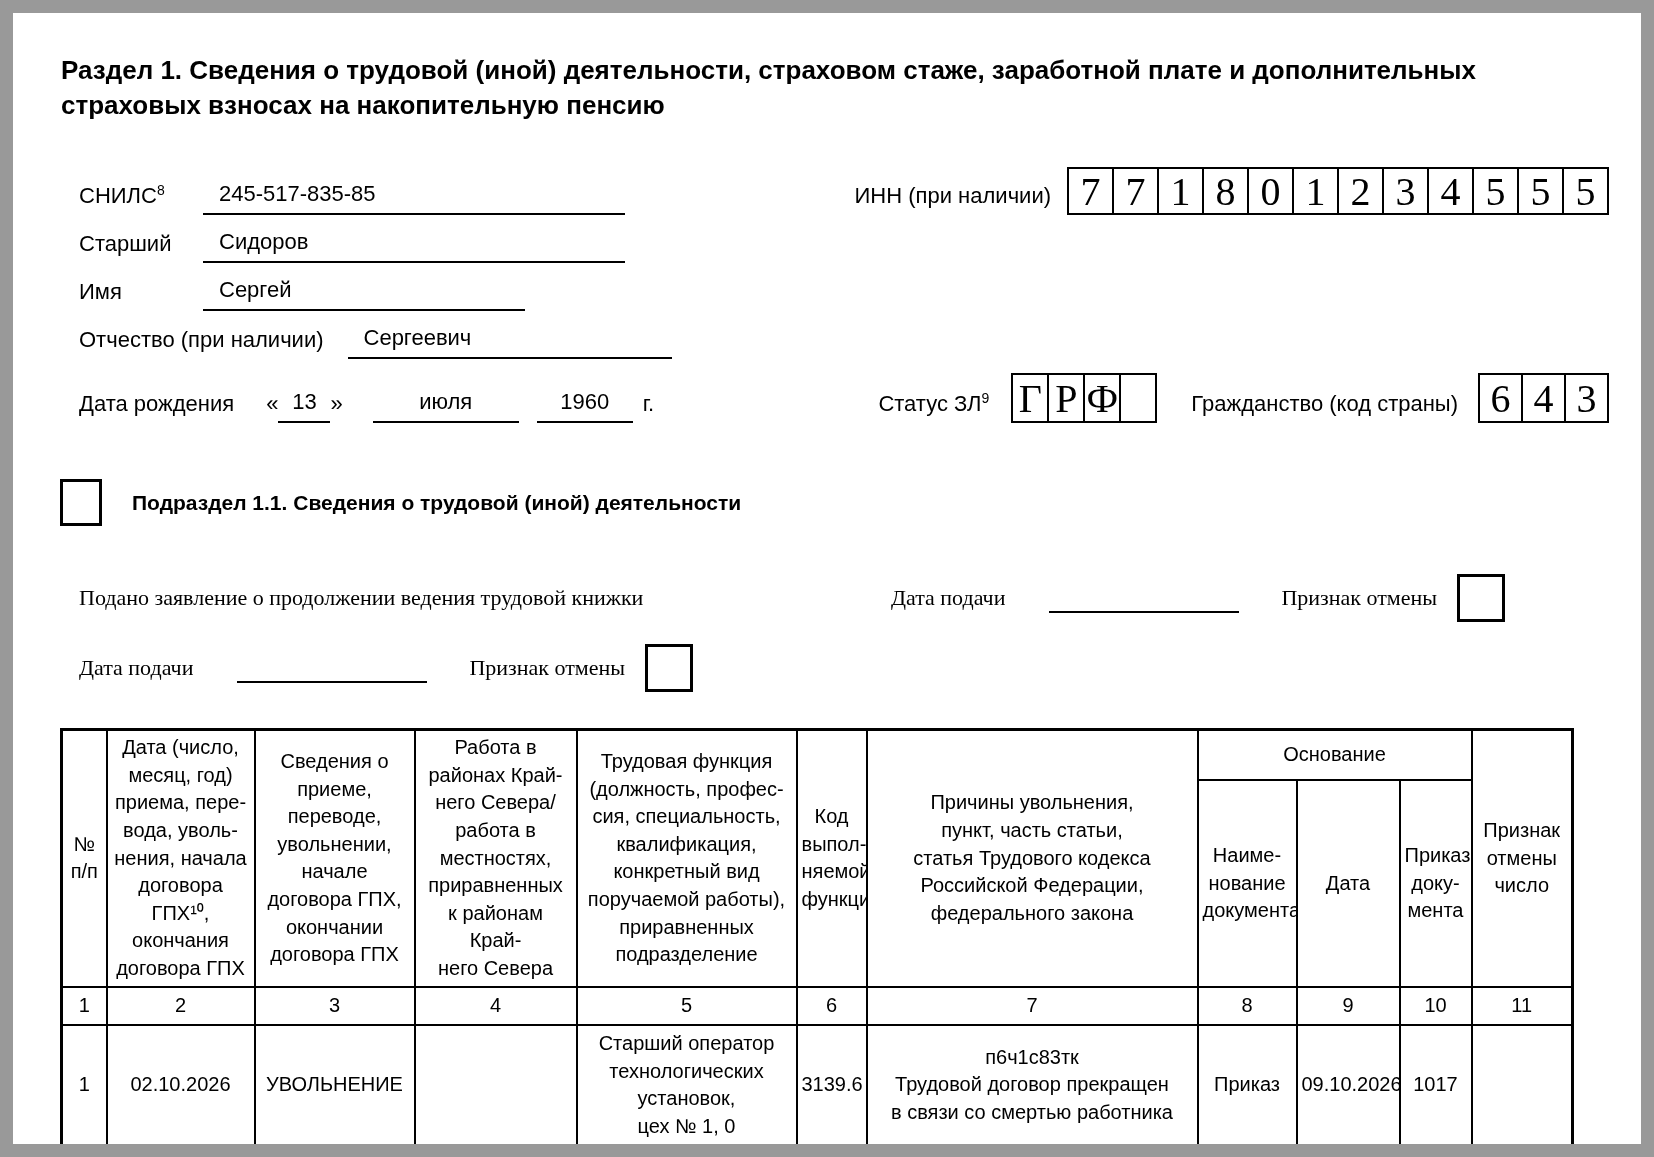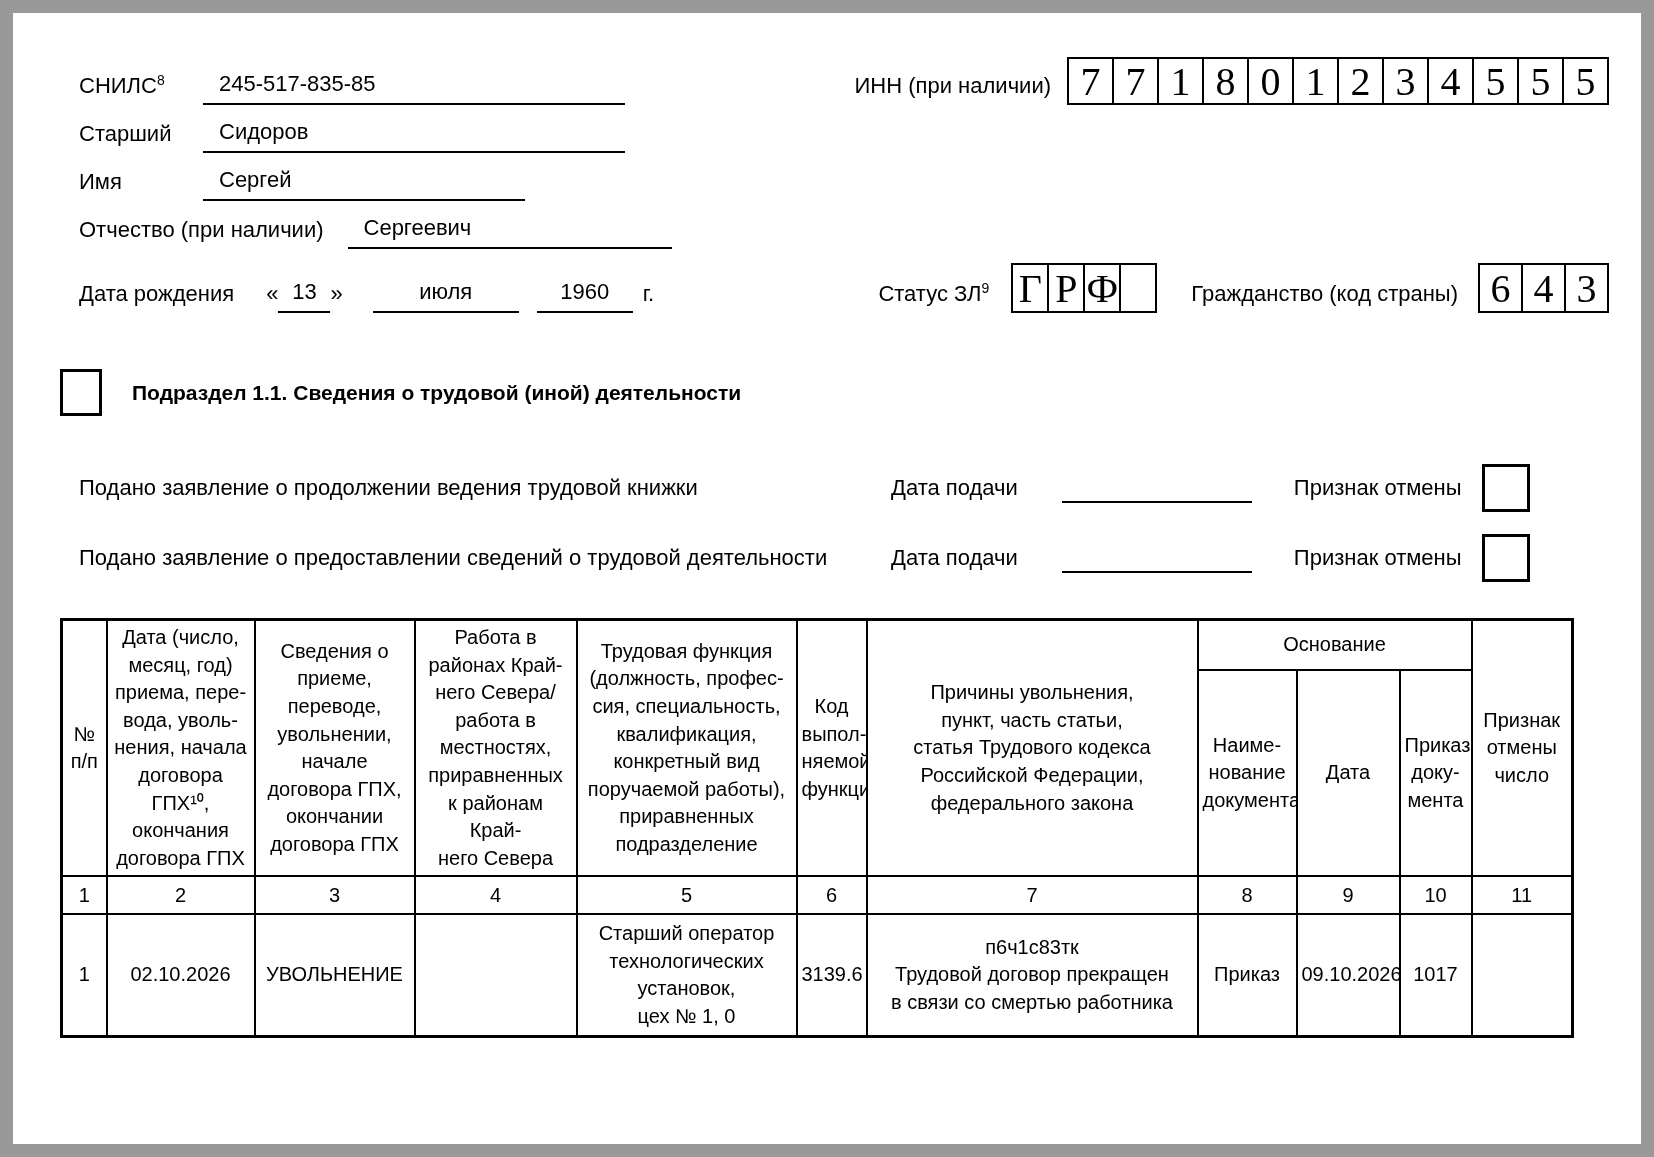--- a/index.html
+++ b/index.html
@@ -51,21 +51,21 @@
     display:flex; align-items:center;
     margin:56px 0 0 47px;
   }
   .checkbox {
     width:42px; height:47px;
     border:3px solid #000;
     background:#fff;
   }
   .sub11 .sub11-title { font-weight:bold; font-size:21px; margin-left:30px; }
   .stmts { margin:48px 68px 0 66px; }
-  .stmt { display:flex; align-items:center; margin-bottom:22px; font-size:22px; }
+  .stmt { display:flex; align-items:center; margin-bottom:22px; font-size:22px;font-family:Liberation Serif, serif; }
   .stmt-text { flex:0 0 812px; }
   .stmt-date-label { white-space:nowrap; }
   .stmt-line {
     width:190px; border-bottom:2px solid #000;
     height:30px; margin:0 42px 0 44px;
   }
   .stmt-cancel { white-space:nowrap; }
   .stmt .checkbox { width:48px; height:48px; margin-left:20px; flex:0 0 auto; }
   table.main {
     border-collapse:collapse;
@@ -88,20 +88,21 @@
   tr.hdr2 td { height:196px; }
   tr.nums td { height:38px; }
   tr.datarow td { height:122px; }
   td.left { text-align:left; padding-left:12px; padding-right:8px; }
 </style>
 </head>
 <body>
 
 <div class="page">
 
+  <div class="title">Раздел 1. Сведения о трудовой (иной) деятельности, страховом стаже, заработной плате и дополнительных страховых взносах на накопительную пенсию</div>
 
   <div class="form-area">
 
     <div class="frow">
       <span class="flabel" style="min-width:124px"><span>СНИЛС</span><sup>8</sup></span>
       <span class="uval" style="width:422px">245-517-835-85</span>
       <span class="flabel" style="margin-left:auto; margin-right:16px">ИНН (при наличии)</span>
       <div class="boxes" style="margin-right:20px">
         <div class="cellbox">7</div>
         <div class="cellbox">7</div>
@@ -165,21 +166,20 @@
 
   <div class="stmts">
     <div class="stmt">
       <span class="stmt-text">Подано заявление о продолжении ведения трудовой книжки</span>
       <span class="stmt-date-label">Дата подачи</span>
       <span class="stmt-line"></span>
       <span class="stmt-cancel">Признак отмены</span>
       <div class="checkbox"></div>
     </div>
     <div class="stmt">
-      <span class="stmt-text">Подано заявление о предоставлении сведений о трудовой деятельности</span>
       <span class="stmt-date-label">Дата подачи</span>
       <span class="stmt-line"></span>
       <span class="stmt-cancel">Признак отмены</span>
       <div class="checkbox"></div>
     </div>
   </div>
 
   <table class="main">
     <colgroup>
       <col style="width:45px">

